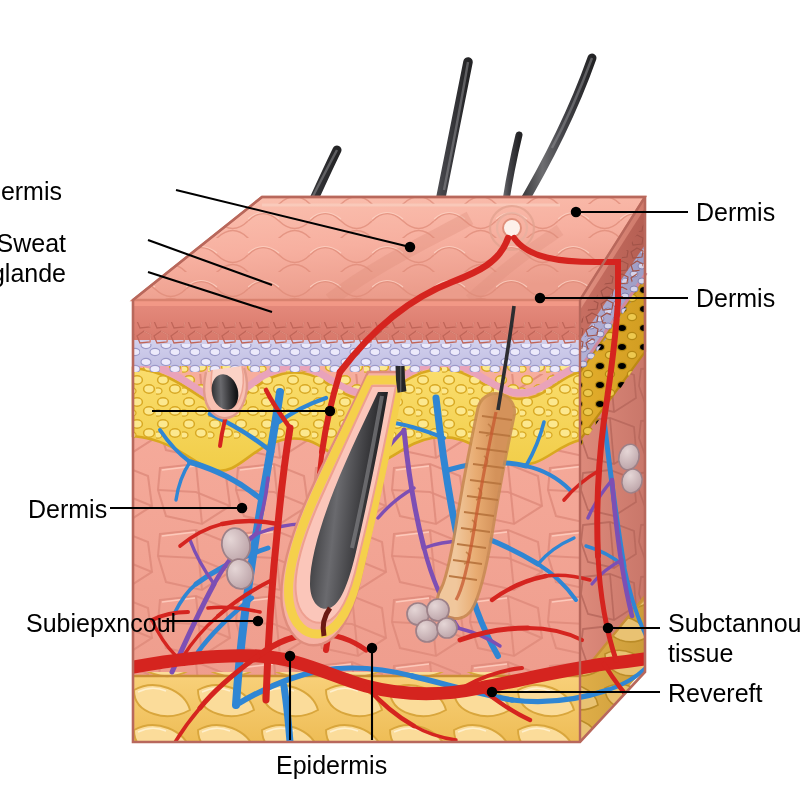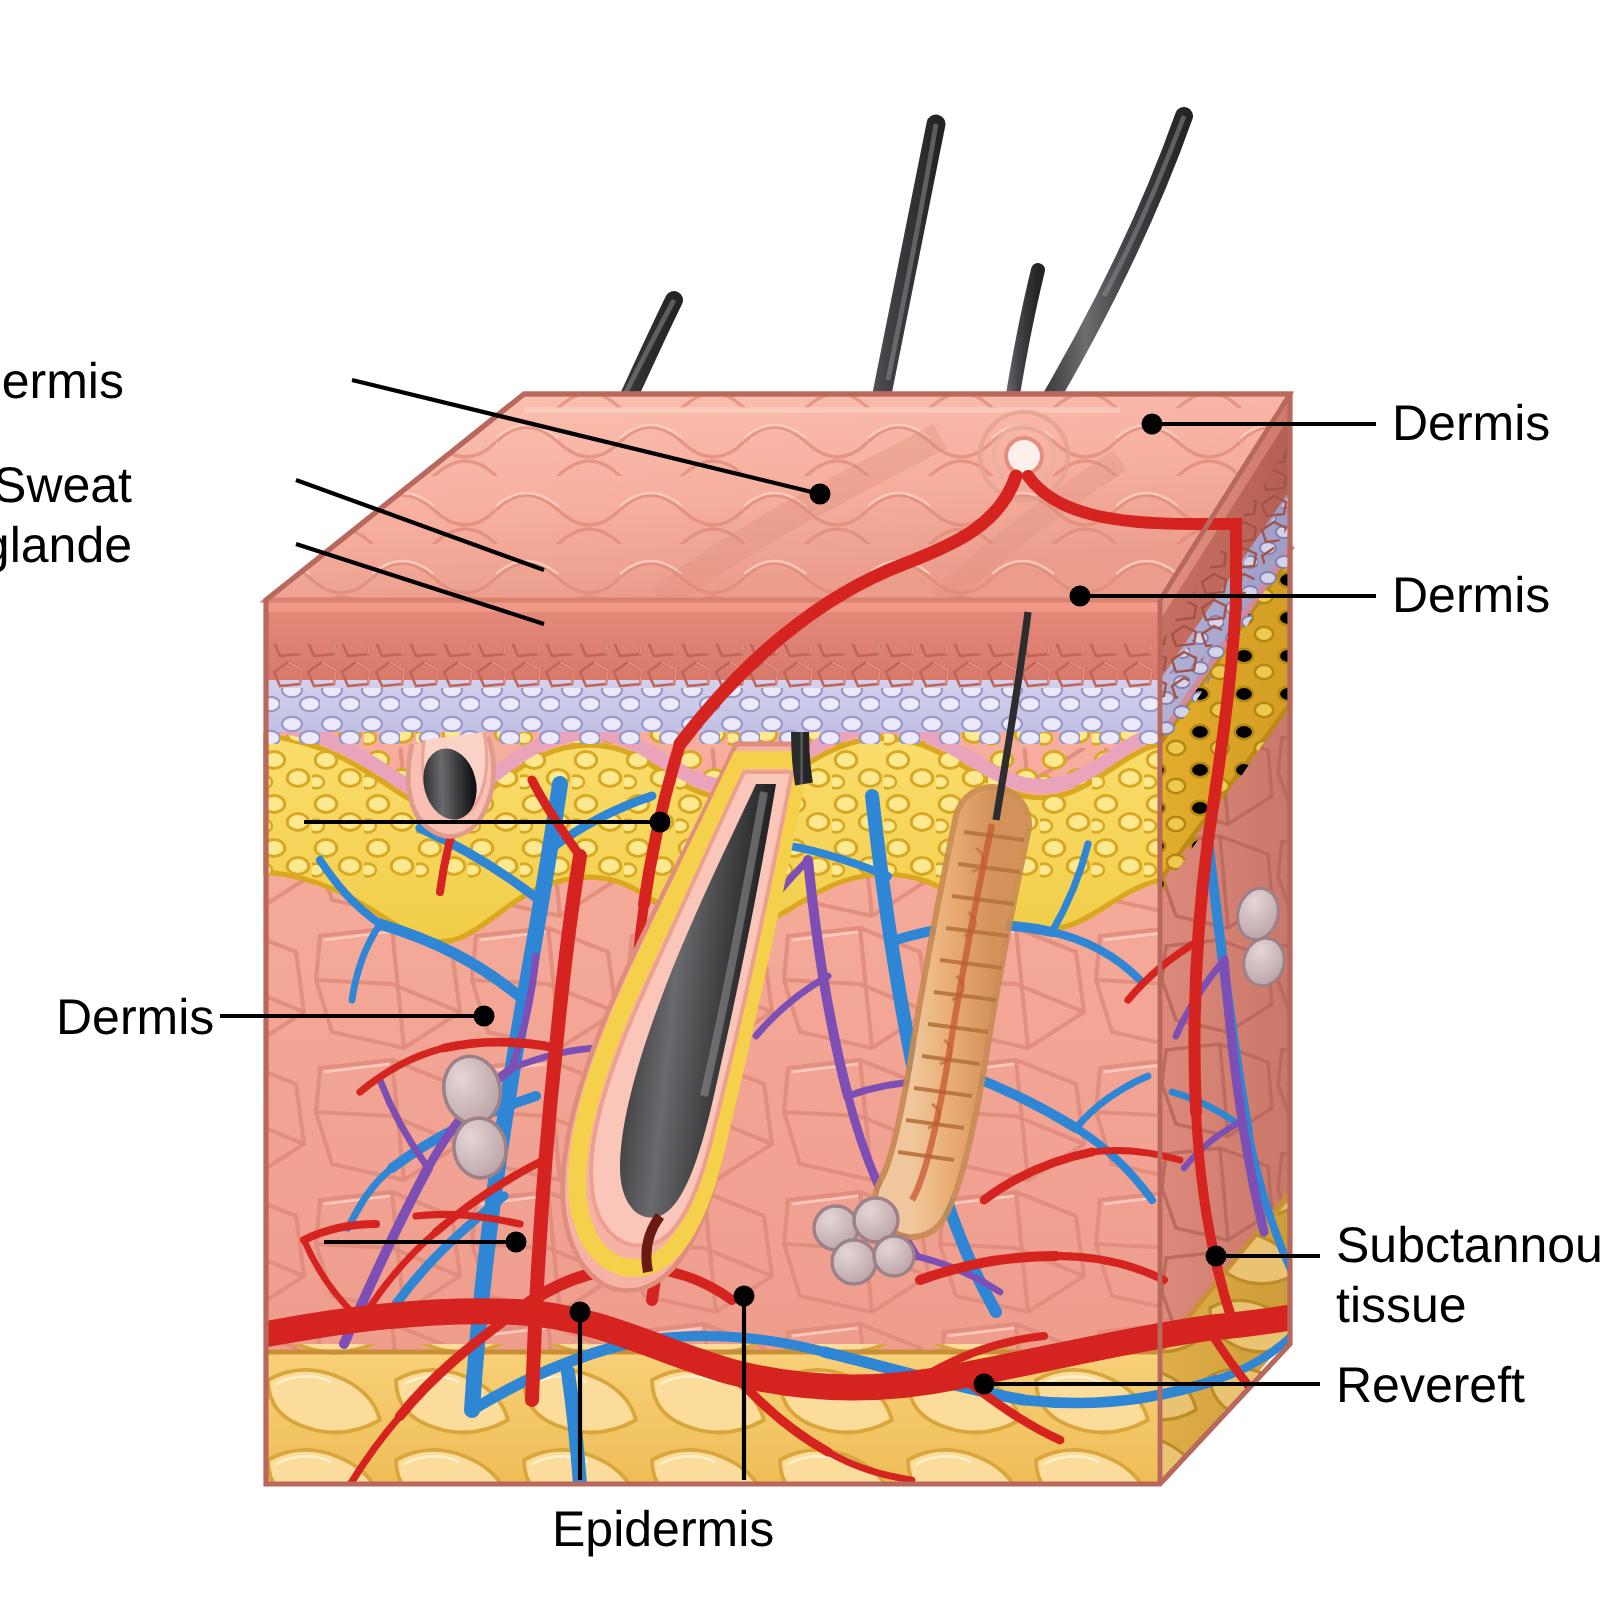--- a/index.html
+++ b/index.html
@@ -508,20 +508,21 @@
         <circle cx="290" cy="656" r="4.2" fill="#000"></circle>
         <line x1="372" y1="740" x2="372" y2="648" stroke="#000" stroke-width="2.1"></line>
         <circle cx="372" cy="648" r="4.2" fill="#000"></circle>
       </g>
   </svg>
 
   <div class="lbl l" style="left:62px;top:176px;transform:translateX(-100%);">Epidermis</div>
   <div class="lbl l" style="left:66px;top:228px;transform:translateX(-100%);">Sweat
 glande</div>
   <div class="lbl l" style="left:28px;top:494px;">Dermis</div>
+  <div class="lbl l" style="left:26px;top:608px;">Subiepxncoul</div>
 
   <div class="lbl r" style="left:696px;top:197px;">Dermis</div>
   <div class="lbl r" style="left:696px;top:283px;">Dermis</div>
   <div class="lbl r" style="left:668px;top:608px;">Subctannoul
 tissue</div>
   <div class="lbl r" style="left:668px;top:678px;text-align:right;">Revereft</div>
 
   <div class="lbl" style="left:276px;top:750px;">Epidermis</div>
 </div>
 

